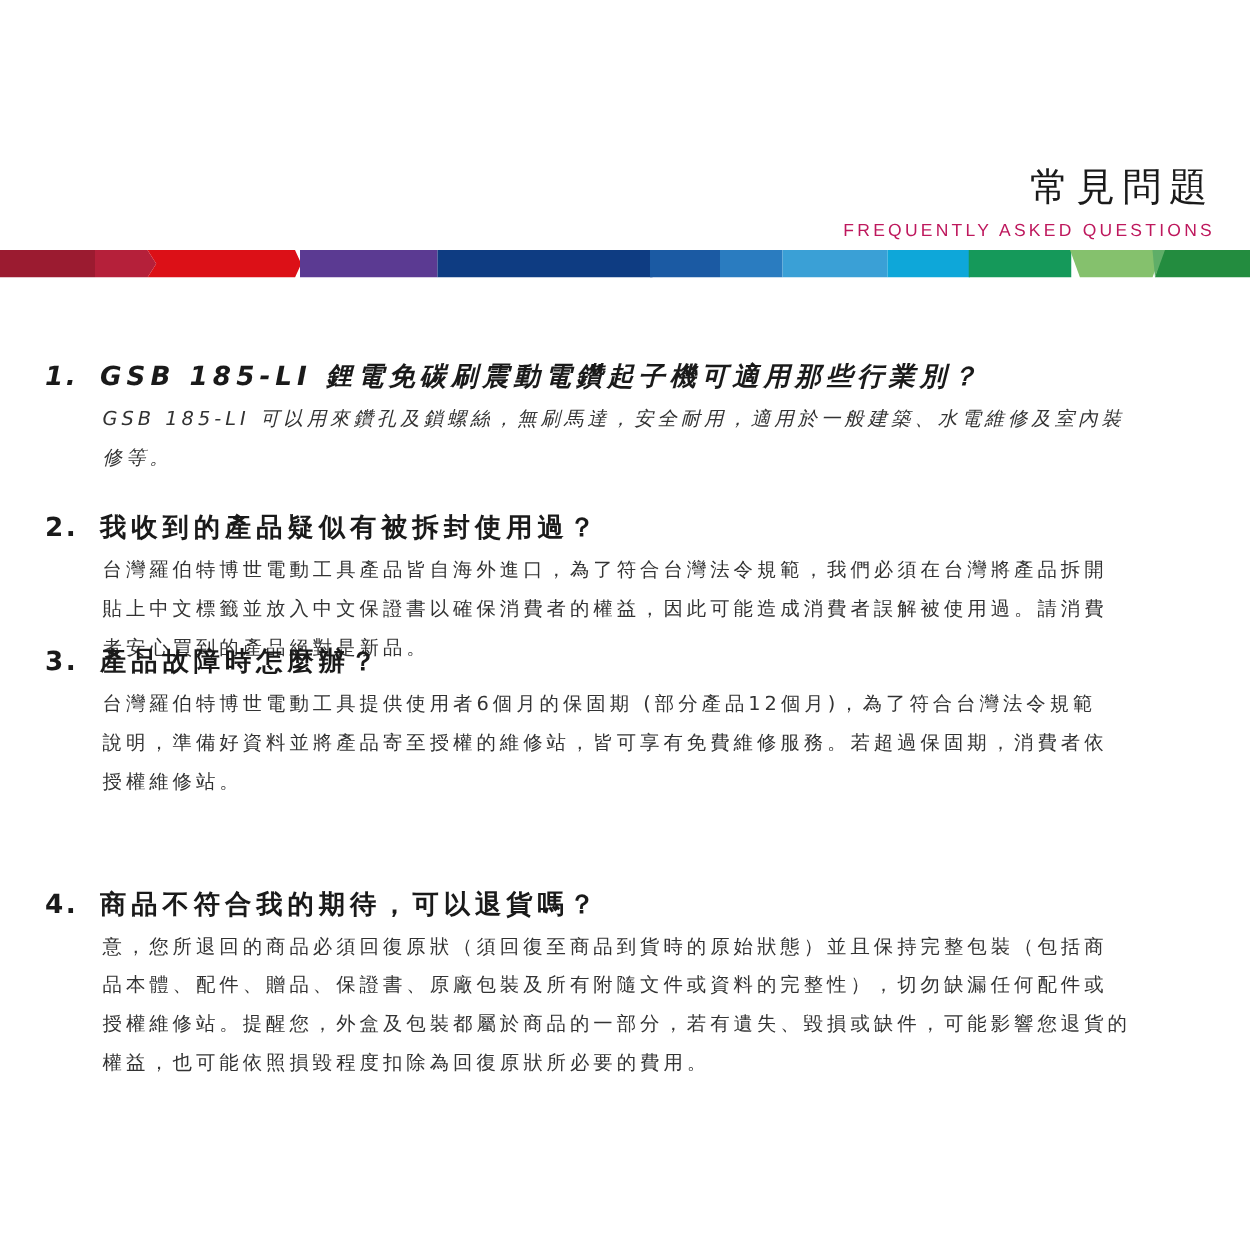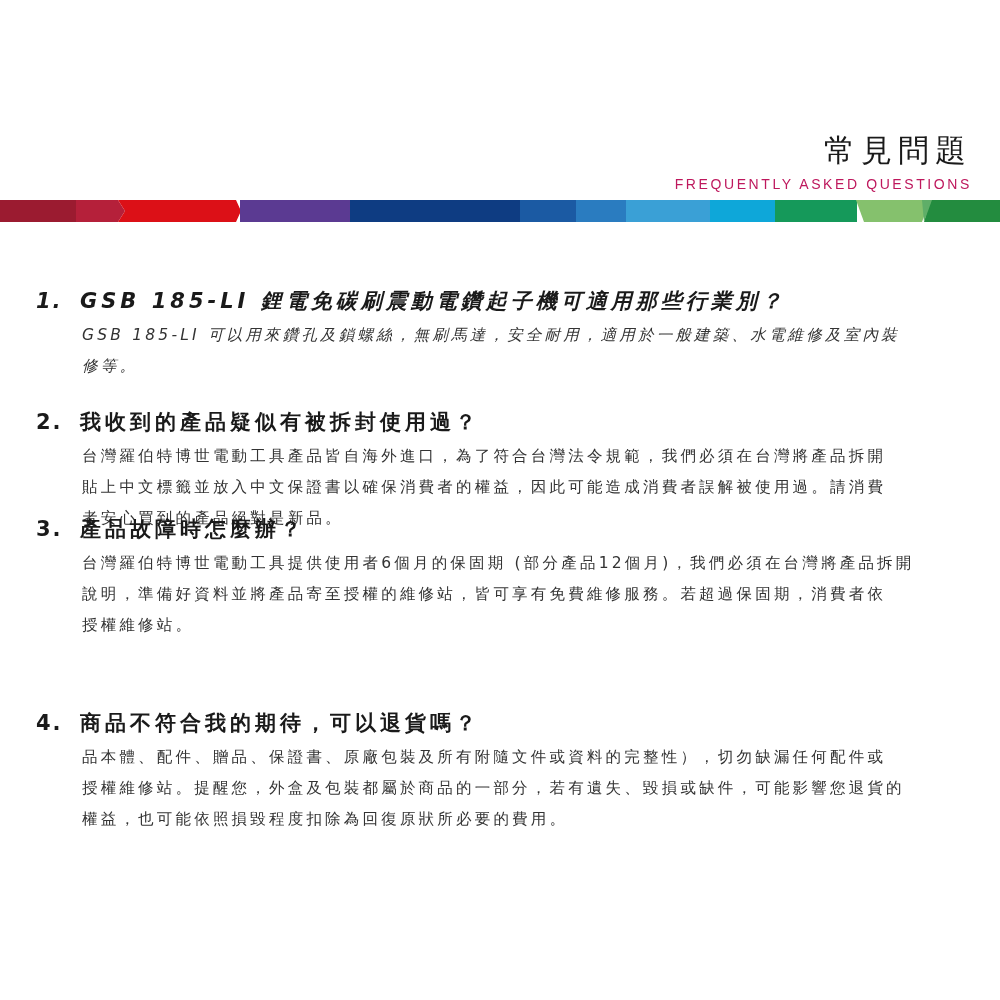--- a/index.html
+++ b/index.html
@@ -77,28 +77,29 @@
     <div>貼上中文標籤並放入中文保證書以確保消費者的權益，因此可能造成消費者誤解被使用過。請消費</div>
     <div>者安心買到的產品絕對是新品。</div>
   </div>
 </div>
 
 <div class="faq" style="top:514px;">
   <h2 class="q">
     <span class="num">3.</span><span>產品故障時怎麼辦？</span>
   </h2>
   <div class="a">
-    <div>台灣羅伯特博世電動工具提供使用者6個月的保固期 (部分產品12個月)，我們必須在台灣將產品拆開</div>
+    <div>台灣羅伯特博世電動工具提供使用者6個月的保固期 (部分產品12個月)，為了符合台灣法令規範</div>
     <div>說明，準備好資料並將產品寄至授權的維修站，皆可享有免費維修服務。若超過保固期，消費者依</div>
     <div>授權維修站。</div>
   </div>
 </div>
 
 <div class="faq" style="top:708px;">
   <h2 class="q">
     <span class="num">4.</span><span>商品不符合我的期待，可以退貨嗎？</span>
   </h2>
   <div class="a">
+    <div>意，您所退回的商品必須回復原狀（須回復至商品到貨時的原始狀態）並且保持完整包裝（包括商</div>
     <div>品本體、配件、贈品、保證書、原廠包裝及所有附隨文件或資料的完整性），切勿缺漏任何配件或</div>
     <div>授權維修站。提醒您，外盒及包裝都屬於商品的一部分，若有遺失、毀損或缺件，可能影響您退貨的</div>
     <div>權益，也可能依照損毀程度扣除為回復原狀所必要的費用。</div>
   </div>
 </div>
 
 </body></html>

